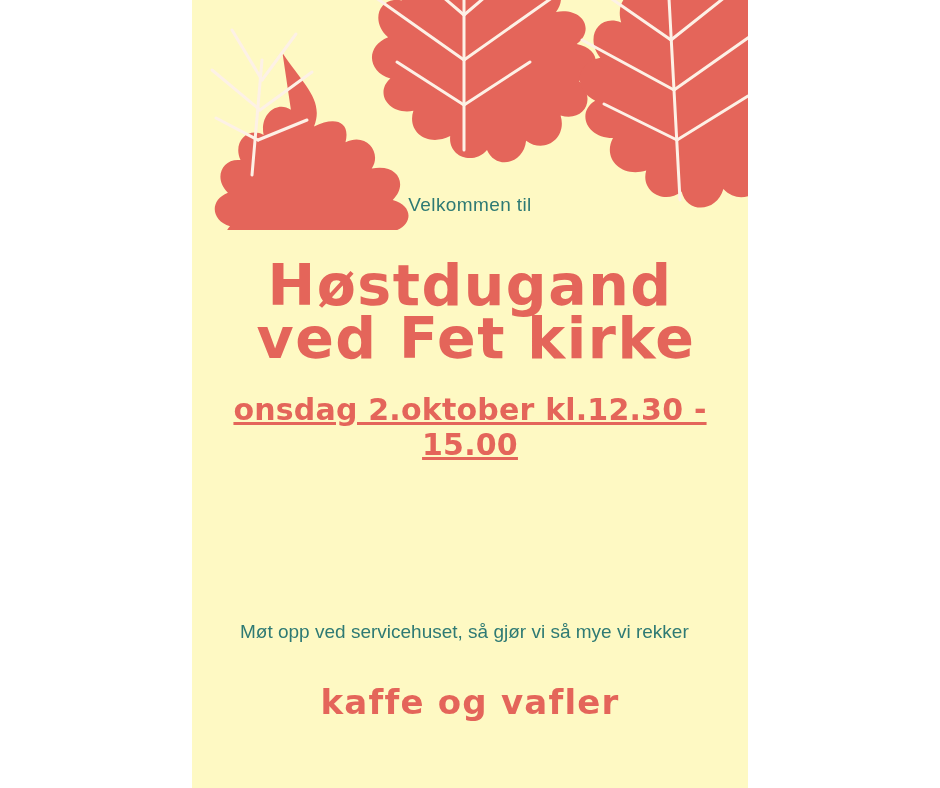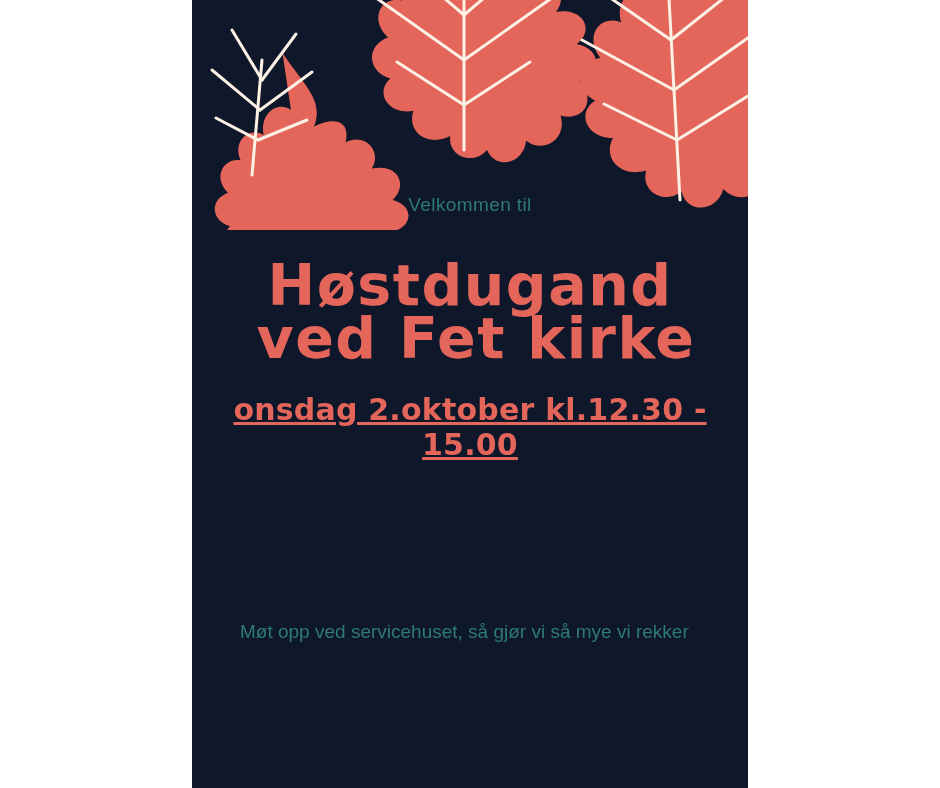--- a/index.html
+++ b/index.html
@@ -12,21 +12,21 @@
     height: 788px;
     font-family: "Liberation Sans", sans-serif;
     overflow: hidden;
   }
   #poster {
     position: absolute;
     left: 192px;
     top: 0;
     width: 556px;
     height: 788px;
-    background: #0f172a;
+    background: #fef9c3;
     overflow: hidden;
   }
   .leaf-layer {
     position: absolute;
     left: 0;
     top: 0;
     width: 556px;
     height: 230px;
     overflow: hidden;
     pointer-events: none;
@@ -179,15 +179,16 @@
   </div>
 
   <div class="content">
     <div class="welcome">Velkommen til</div>
     <div class="title title-1">Høstdugand</div>
     <div class="title title-2">ved Fet kirke</div>
     <div class="datetime">onsdag 2.oktober kl.12.30 - 15.00</div>
 
 
     <div class="line line-1">Møt opp ved servicehuset, så gjør vi så mye vi rekker</div>
+    <div class="closing">kaffe og vafler</div>
   </div>
 
 </div>
 
 </body></html>

